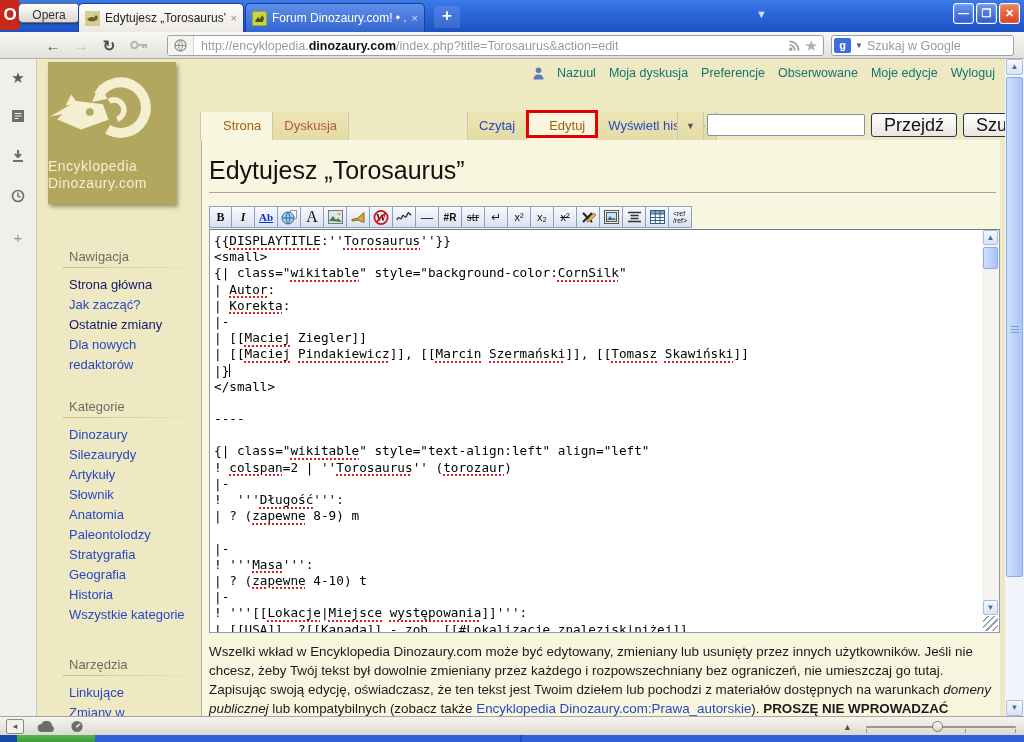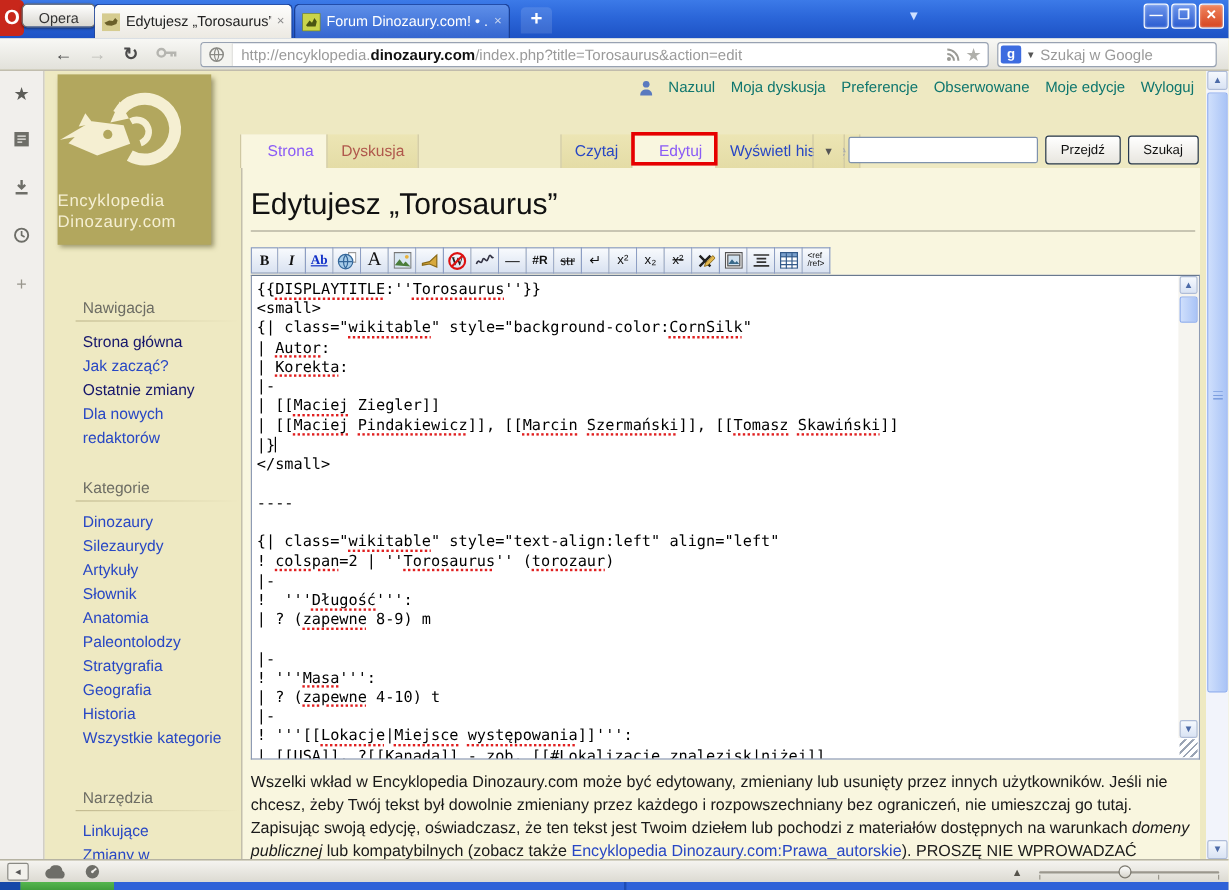--- a/index.html
+++ b/index.html
@@ -82,29 +82,29 @@
   
   .personal { position:absolute; top:7px; right:10px; display:flex; align-items:center; gap:13px; font-size:12.5px; }
   .plink { color:#0f766e; text-decoration:none; }
 
   
   .tabsrow { position:absolute; top:53px; left:0; right:0; height:28px; font-size:13px; }
   .tabgroup { position:absolute; bottom:0; display:flex; }
   .wtab { height:28px; line-height:28px; padding:0 11px; background:linear-gradient(#ece5b4,#e4dca6);
     border-left:1px solid #cfc8a2; color:#2847c4; white-space:nowrap; }
   .tabgroup .wtab:last-child { border-right:1px solid #cfc8a2; }
-  .wtab.selected { background:#f9f6df; color:#8b5cf6;padding-left:22px; }
+  .wtab.selected { background:#f9f6df; color:#a16207;padding-left:22px; }
   .wtab.new { color:#b0584c; }
   .wtab.annotated { position:relative; }
   .wtab.annotated::after { content:""; position:absolute; left:-1px; top:-2px; right:-2px; bottom:2px;
     border:3px solid #e60000; pointer-events:none; }
   .wtab.menu { padding:0 8px; color:#555; font-size:9px; }
   .wikisearch { position:absolute; left:669px; bottom:3px; display:flex; align-items:center; gap:6px; }
   .wsinput { width:158px; height:22px; border:1px solid #7f92ad; background:#fff; border-radius:2px; }
-  .wsbtn { height:24px; padding:0 12px; font-size:11px; font-family:"Liberation Sans",sans-serif;
+  .wsbtn { height:24px; padding:0 12px; font-size:18px; font-family:"Liberation Sans",sans-serif;
     border:1px solid #26374f; border-radius:3px; background:linear-gradient(#ffffff,#e8e6df); color:#111; }
 
   
   .content { position:absolute; left:163px; right:5px; top:81px; bottom:0; background:#f9f6df;
     border-left:1px solid #b6b2a0; padding:16px 4px 0 7px; }
   .h1 { font-size:25px; color:#111; font-weight:normal; padding-bottom:7px; border-bottom:1px solid #a7a595; }
 
   
   .etoolbar { margin-top:13px; display:flex; }
   .ebtn { min-width:23px; height:22px; border:1px solid #8d9ec4; background:linear-gradient(#f8fafd,#d9e2f1);
@@ -134,21 +134,21 @@
   .tascroll { position:absolute; right:0; top:0; width:17px; bottom:17px; background:#f5f4ef; }
   .tascroll .sbtn { width:15px; height:15px; }
   .tathumb { position:absolute; left:1px; top:17px; width:15px; height:22px; border:1px solid #8cacf0; border-radius:2px;
     background:linear-gradient(90deg,#cfdffc,#aac4f6); }
   .resize-grip { position:absolute; right:1px; bottom:1px; width:15px; height:15px;
     background:repeating-linear-gradient(135deg, transparent 0 3px, #9aa4b4 3px 4.5px); }
 
   
   .footertext { margin-top:9px; font-size:13.4px; line-height:19px; color:#1a1a1a; width:791px; }
   .footertext .i { font-style:italic; }
-  .footertext .b { font-weight:normal; }
+  .footertext .b { font-weight:bold; }
   .footertext a { color:#2847c4; text-decoration:none; }
 
   
   .statusbar { position:absolute; left:0; top:716px; width:1024px; height:19px;
     background:linear-gradient(#f5f4f0,#dcdad2); border-top:1px solid #a9a69b; }
   .sb-left { position:absolute; left:6px; top:1px; display:flex; align-items:center; gap:13px; height:17px; }
   .ptoggle { width:18px; height:15px; border:1px solid #8a8a84; border-radius:2px; background:#f2f1ec;
     font-size:9px; color:#555; text-align:center; line-height:13px; }
   .sb-right { position:absolute; right:8px; top:1px; display:flex; align-items:center; gap:14px; height:17px; }
   .zoomslider { position:relative; width:150px; height:14px; }

